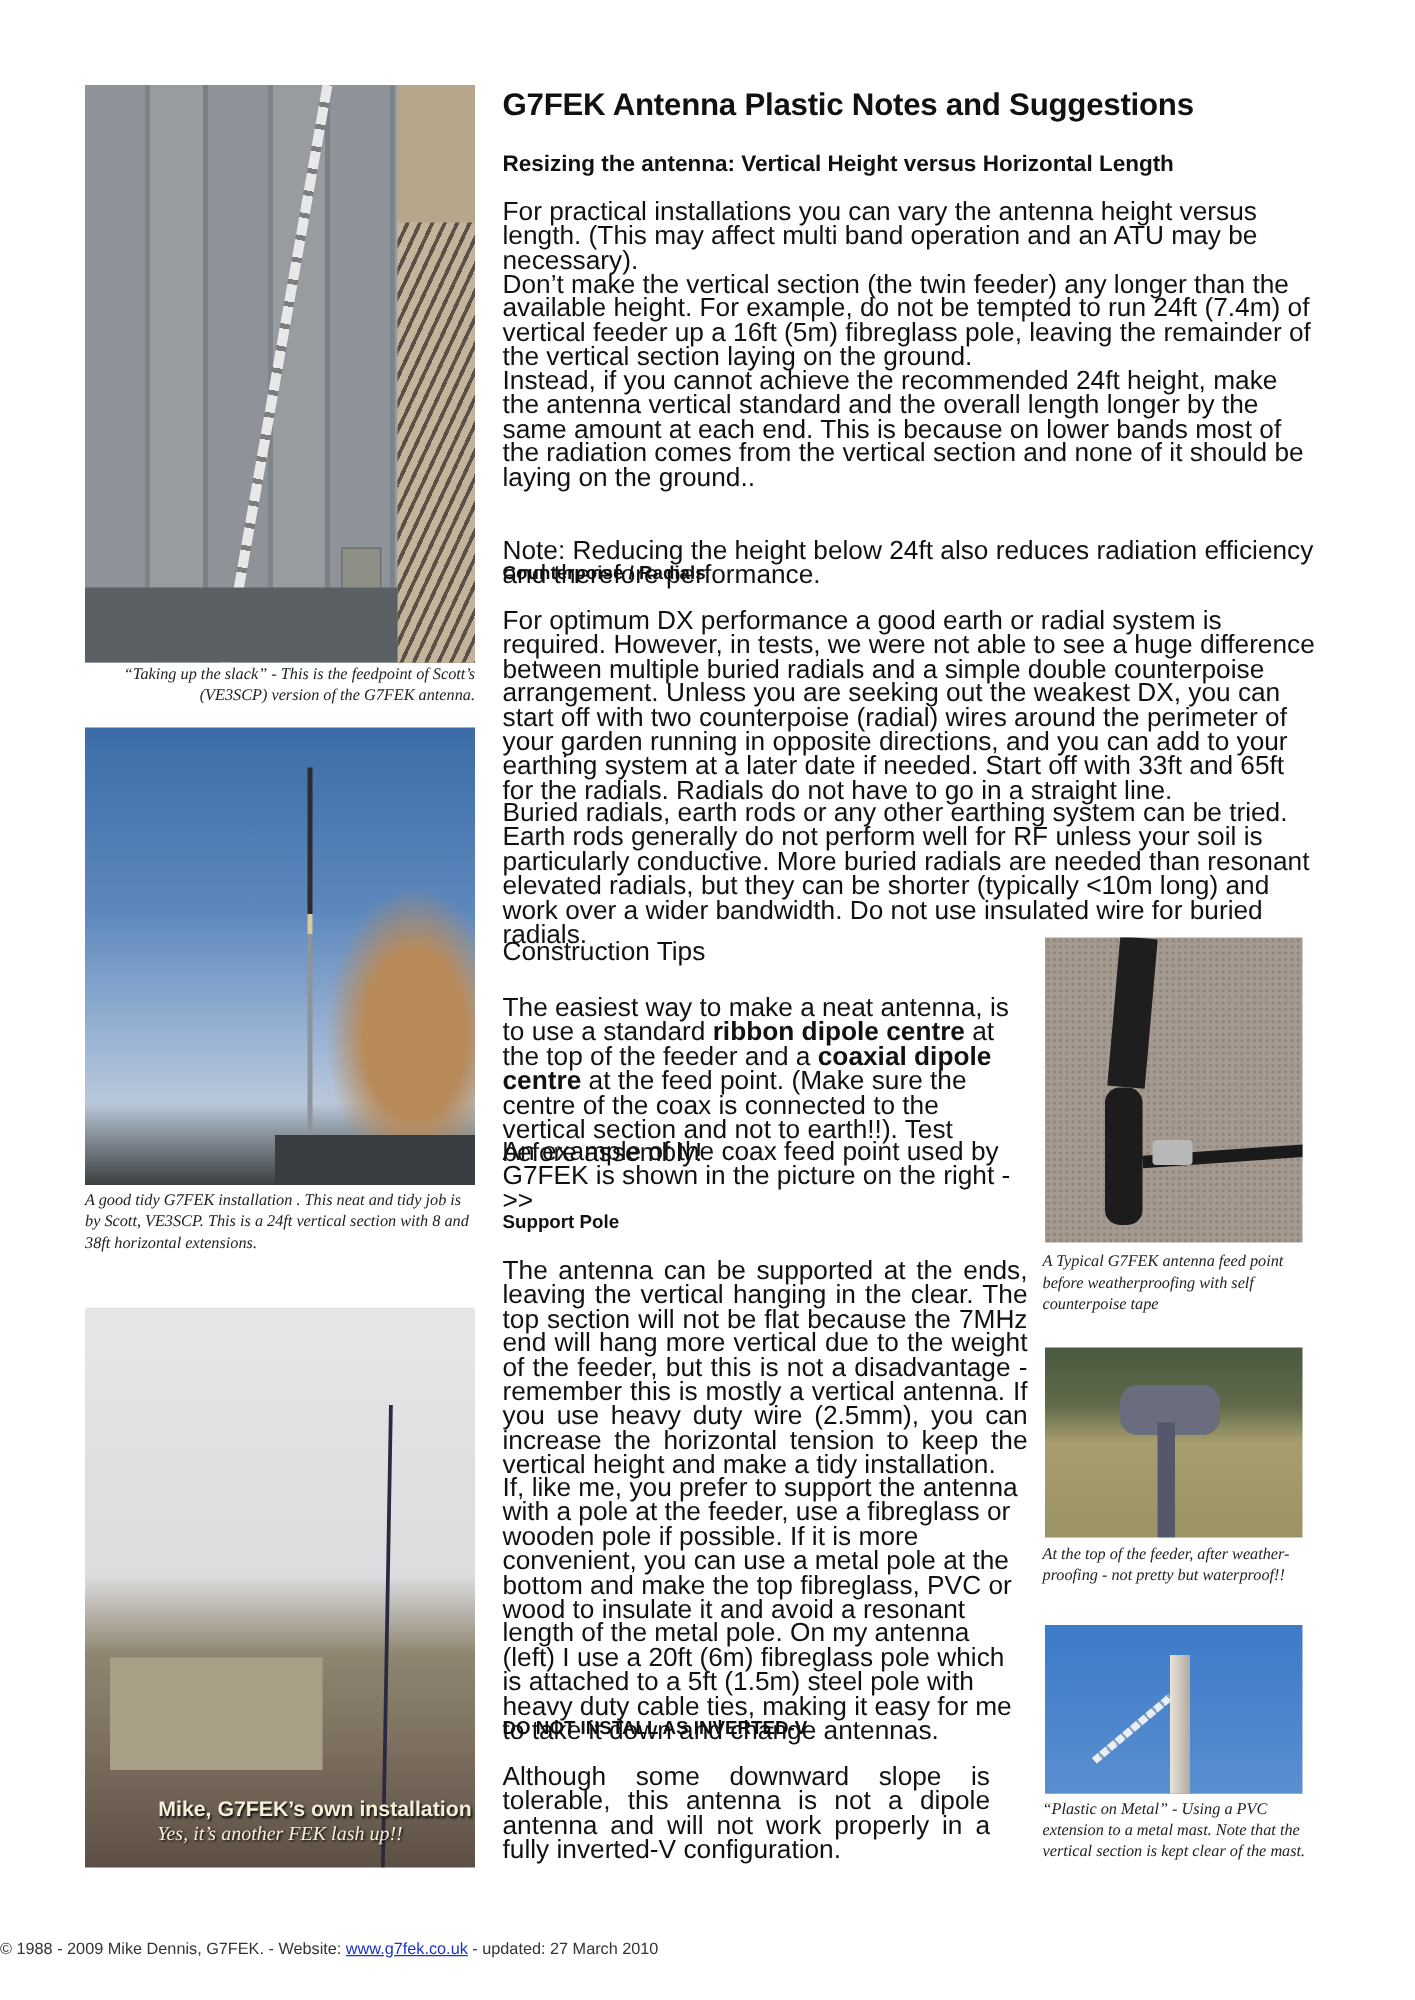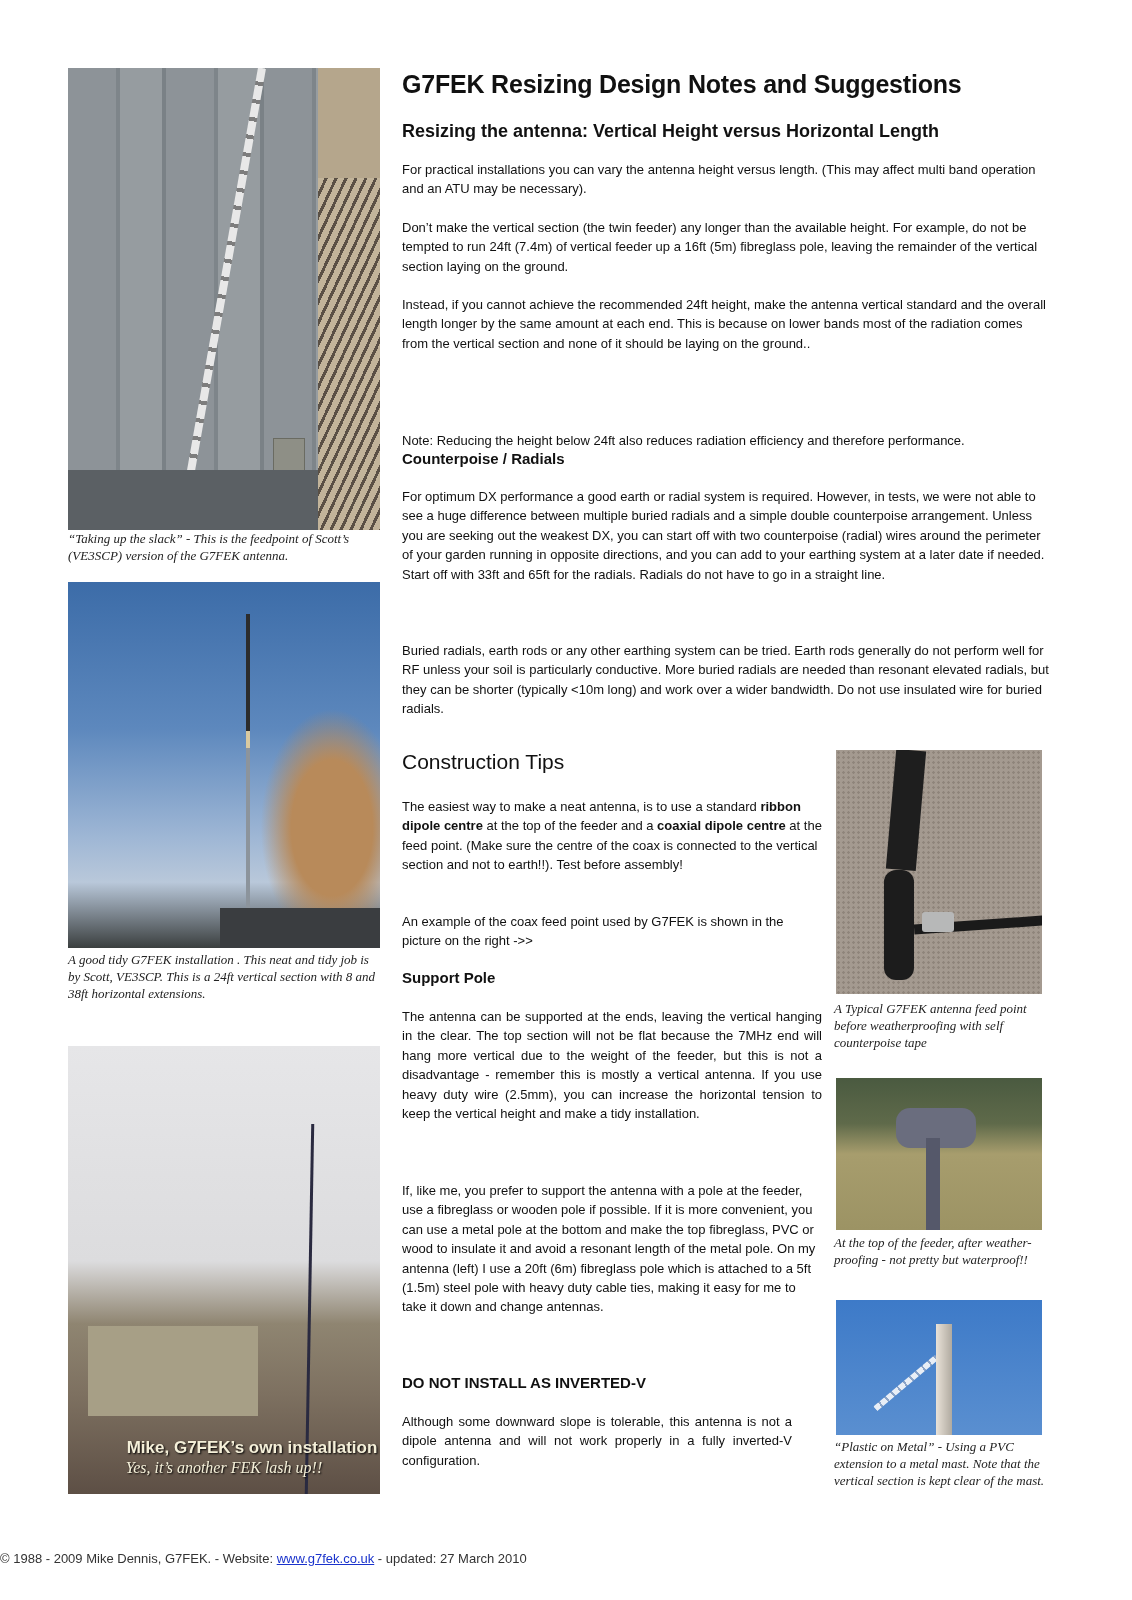--- a/index.html
+++ b/index.html
@@ -51,54 +51,54 @@
 
   #p6 { left: 836px; top: 1300px; width: 206px; height: 135px; background: linear-gradient(180deg, #3d7ac8, #5a8fd0); }
   #p6 .pvc { position: absolute; left: 100px; top: 24px; width: 16px; height: 111px; background: linear-gradient(90deg,#e9e2d8,#b0aaa0); }
   #p6 .wire { position: absolute; left: 30px; top: 80px; width: 80px; height: 6px; background: repeating-linear-gradient(90deg,#e8eef6 0 6px,#8ba4c8 6px 8px); transform: rotate(-40deg); }
 
   
   .h1 { position: absolute; left: 402px; top: 70px; font-size: 25px; font-weight: bold; color: #111; letter-spacing: -0.2px; }
   .h2 { position: absolute; left: 402px; top: 121px; font-size: 18px; font-weight: bold; }
   .h3 { position: absolute; left: 402px; font-size: 15px; font-weight: bold; }
   .hbig { position: absolute; left: 402px; top: 750px; font-size: 21px; color: #111; }
-  .para { position: absolute; left: 402px; font-size: 13px; line-height: 19.4px; color: #111; }
+  .para { position: absolute; left: 402px; font-size: 21px; line-height: 19.4px; color: #111; }
   .wide { width: 650px; }
   .narrow { width: 420px; }
   .para b { font-weight: bold; }
 
   .footer { position: absolute; left: 0; width: 1132px; top: 1551px; font-size: 13px; color: #333; }
   .footer a { color: #1a33cc; text-decoration: underline; }
 </style>
 </head>
 <body>
 
 <div id="p1" class="photo">
   <div class="tape"></div>
   <div class="lattice"></div>
   <div class="box"></div>
   <div class="ground"></div>
 </div>
-<div class="caption" style="left:68px;top:530px;width:312px;">“Taking up the slack” - This is the feedpoint of Scott’s (VE3SCP)  version of the G7FEK antenna.</div>
+<div class="caption" style="left:68px;top:530px;width:312px;text-align:right;">“Taking up the slack” - This is the feedpoint of Scott’s (VE3SCP)  version of the G7FEK antenna.</div>
 
 <div id="p2" class="photo">
   <div class="mast"></div>
   <div class="tree"></div>
   <div class="fence"></div>
 </div>
 <div class="caption" style="left:68px;top:951px;width:312px;">A good tidy G7FEK installation . This neat and tidy job is by Scott, VE3SCP. This is a 24ft vertical section with 8 and 38ft horizontal extensions.</div>
 
 <div id="p3" class="photo">
   <div class="house"></div>
   <div class="mast"></div>
   <div class="title">Mike, G7FEK’s own installation</div>
   <div class="sub">Yes, it’s another FEK lash up!!</div>
 </div>
 
-<div class="h1">G7FEK Resizing Design Notes and Suggestions</div>
+<div class="h1">G7FEK Antenna Plastic Notes and Suggestions</div>
 <div class="h2">Resizing the antenna: Vertical Height versus Horizontal Length</div>
 
 <div class="para wide" style="top:160px;">For practical installations you can vary the antenna height versus length. (This may affect multi band operation and an ATU may be necessary).</div>
 <div class="para wide" style="top:218px;">Don’t make the vertical section (the twin feeder) any longer than the available height. For example, do not be tempted to run 24ft (7.4m) of vertical feeder up a 16ft (5m) fibreglass pole, leaving the remainder of the vertical section laying on the ground.</div>
 <div class="para wide" style="top:295px;">Instead, if you cannot achieve the recommended 24ft height, make the antenna vertical standard and the overall length longer by the same amount at each end. This is because on lower bands most of the radiation comes from the vertical section and none of it should be laying on the ground..</div>
 <div class="para wide" style="top:391px;margin-top:40px;">Note: Reducing the height below 24ft also reduces radiation efficiency and therefore performance.</div>
 
 <div class="h3" style="top:450px;">Counterpoise / Radials</div>
 <div class="para wide" style="top:487px;">For optimum DX performance a good earth or radial system is required. However, in tests, we were not able to see a huge difference between multiple buried radials and a simple double counterpoise arrangement. Unless you are seeking out the weakest DX, you can start off with two counterpoise (radial) wires around the perimeter of your garden running in opposite directions, and you can add to your earthing system at a later date if needed. Start off with 33ft and 65ft for the radials. Radials do not have to go in a straight line.</div>
 <div class="para wide" style="top:641px;">Buried radials, earth rods or any other earthing system can be tried. Earth rods generally do not perform well for RF unless your soil is particularly conductive. More buried radials are needed than resonant elevated radials, but they can be shorter (typically &lt;10m long) and work over a wider bandwidth. Do not use insulated wire for buried radials.</div>

